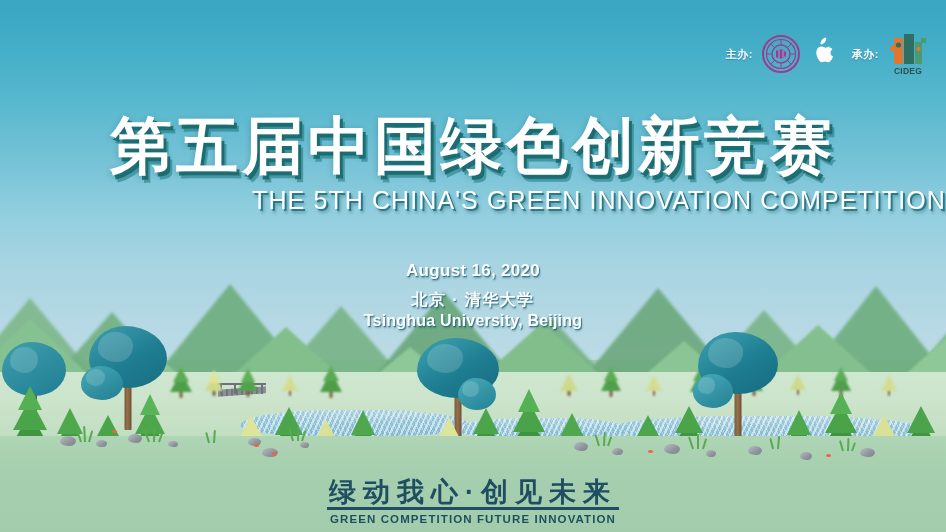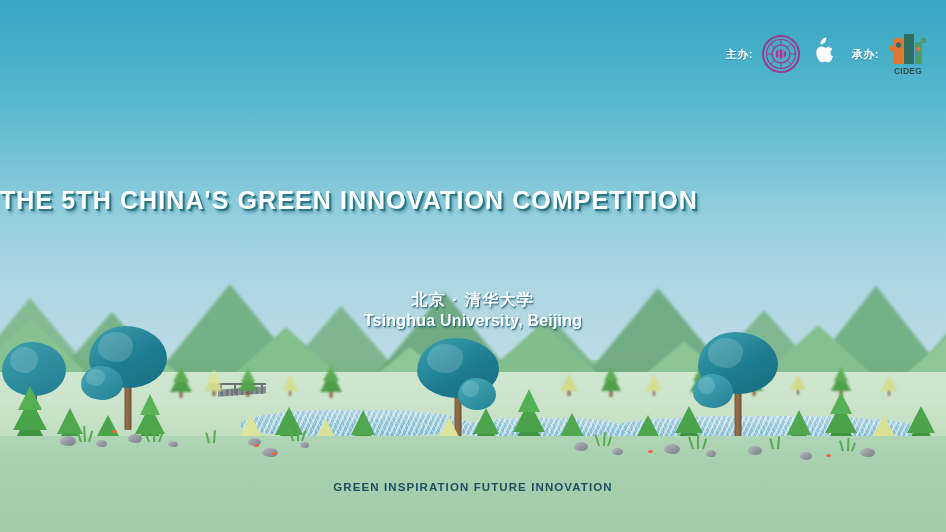--- a/index.html
+++ b/index.html
@@ -181,22 +181,22 @@
     letter-spacing:4px;
     font-family:"Liberation Sans", sans-serif;
     text-shadow:
       3px 4px 0 rgba(25,105,110,.92),
       5px 7px 0 rgba(30,120,125,.55),
       0 2px 6px rgba(0,70,85,.30);
     white-space:nowrap;
   }
   .title-en {
     position:absolute; left:0; top:186px; width:946px;
-    text-align:left;
-    font-size:25px; font-weight:bold; color:#ffffff;
+    text-align:right;
+    font-size:25px; font-weight:normal; color:#ffffff;
     letter-spacing:1.1px;
     text-shadow:
       2px 2px 0 rgba(30,110,120,.85),
       3px 4px 3px rgba(0,70,90,.35);
     white-space:nowrap;
   }
 
   .meta {
     position:absolute; left:0; width:946px; text-align:center;
     color:#ffffff; font-weight:bold; white-space:nowrap;
@@ -566,22 +566,25 @@
         <rect x="27" y="10" width="7" height="22" fill="#4c9a6f"></rect>
         <rect x="2" y="14" width="5" height="5" fill="#e0762f"></rect>
         <rect x="33" y="6" width="5" height="5" fill="#4c9a6f"></rect>
         <circle cx="10.5" cy="13" r="2.6" fill="#2f6f63"></circle>
         <circle cx="30.5" cy="17" r="2.2" fill="#e0762f"></circle>
       </svg>
       <span class="cd-text">CIDEG</span>
     </span>
   </div>
 
+  <div class="title-cn">第五届中国绿色创新竞赛</div>
   <div class="title-en">THE 5TH CHINA'S GREEN INNOVATION COMPETITION</div>
 
+  <div class="meta date-en">August 16, 2020</div>
   <div class="meta venue-en">Tsinghua University, Beijing</div>
   <div class="meta venue-cn">北京 · 清华大学</div>
 
   <div class="slogan">
-    <div class="slogan-en">GREEN INSPIRATION FUTURE INNOVATION</div>
+    <div class="slogan-cn">绿动我心·创见未来</div>
+    <div class="slogan-en">GREEN COMPETITION FUTURE INNOVATION</div>
   </div>
 
 </div>
 
 </body></html>

